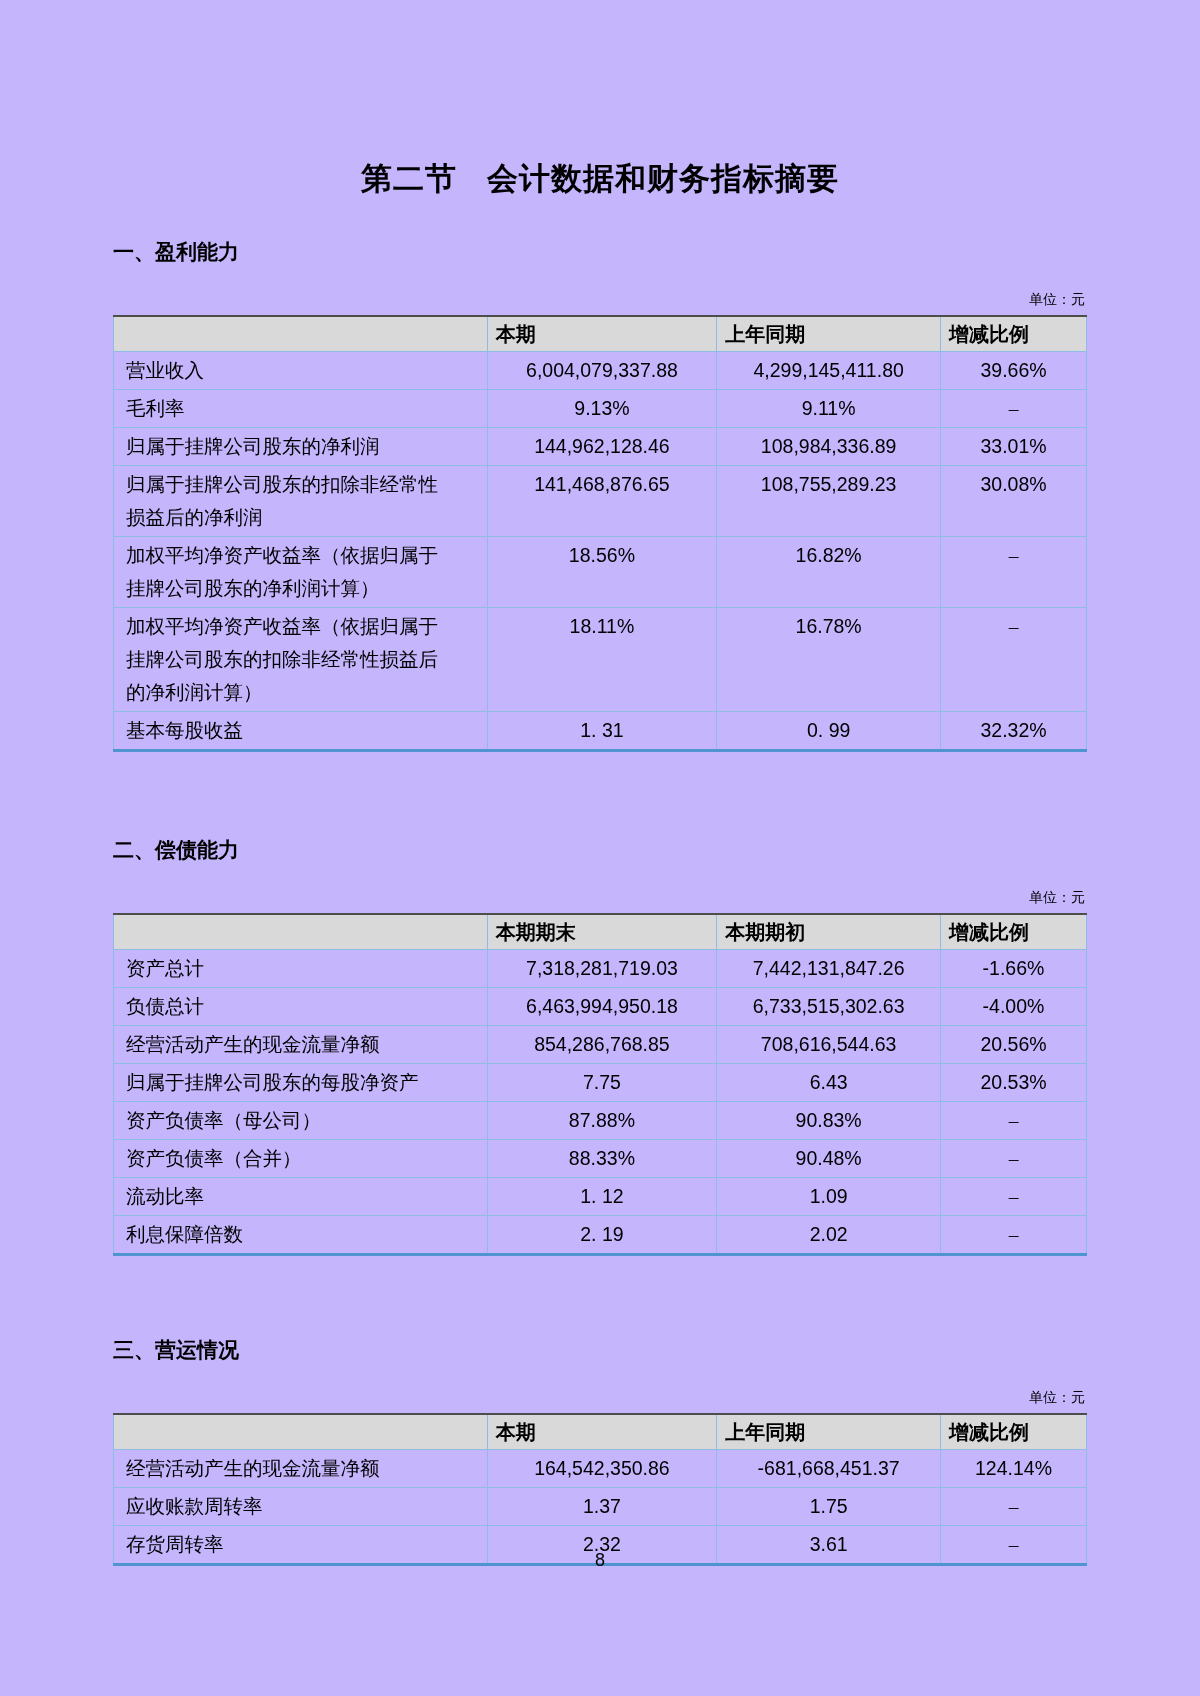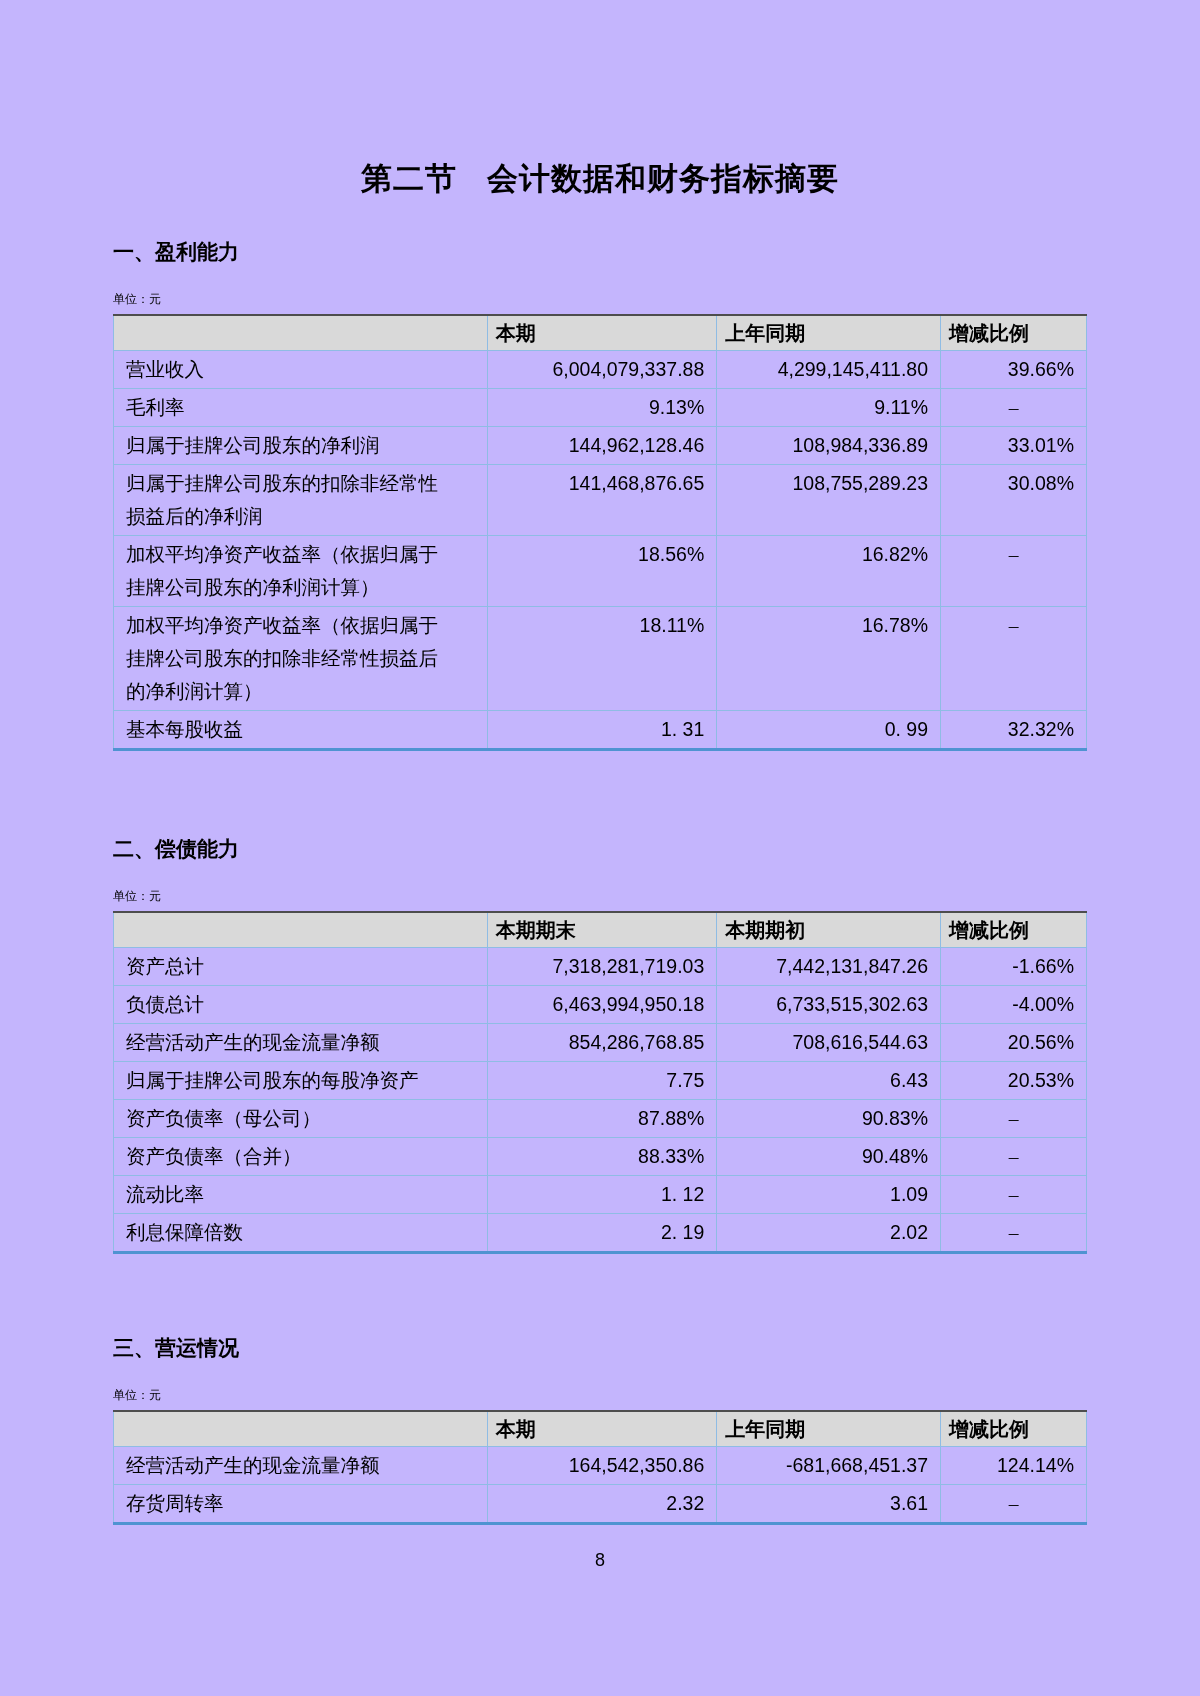--- a/index.html
+++ b/index.html
@@ -39,22 +39,22 @@
   .section-heading .sec-num {
     display: inline-block;
     width: 42px;
     flex: 0 0 42px;
   }
   .heading-gap-1 { margin-top: 42px; }
   .heading-gap-2 { margin-top: 86px; }
   .heading-gap-3 { margin-top: 82px; }
 
   .unit-label {
-    text-align: left;
-    font-size: 12px;
+    text-align: right;
+    font-size: 14px;
     margin: 27px 0 6px 0;
     padding-right: 2px;
   }
 
   table.fin-table {
     width: 100%;
     border-collapse: collapse;
     table-layout: fixed;
     border-top: 2px solid #4d4d4d;
     border-bottom: 3px solid #4f93d1;
@@ -88,21 +88,21 @@
     font-size: 19.5px;
   }
   table.fin-table td:first-child { border-left: none; }
 
   td.cell-label {
     font-size: 20px;
     white-space: pre-line;
     padding-left: 13px;
   }
   td.cell-num {
-    text-align: right;
+    text-align: center;
     font-family: "Liberation Sans", "DejaVu Sans", sans-serif;
     font-size: 19px;
   }
   td.cell-num.dash {
     text-align: center;
     font-family: "Liberation Serif", "DejaVu Serif", serif;
   }
 
   .page-number {
     position: absolute;
@@ -287,20 +287,26 @@
         </tr>
       </thead>
       <tbody>
           <tr>
     <td class="cell-label">经营活动产生的现金流量净额</td>
     <td class="cell-num">164,542,350.86</td>
     <td class="cell-num">-681,668,451.37</td>
     <td class="cell-num">124.14%</td>
   </tr>
           <tr>
+    <td class="cell-label">应收账款周转率</td>
+    <td class="cell-num">1.37</td>
+    <td class="cell-num">1.75</td>
+    <td class="cell-num dash">–</td>
+  </tr>
+          <tr>
     <td class="cell-label">存货周转率</td>
     <td class="cell-num">2.32</td>
     <td class="cell-num">3.61</td>
     <td class="cell-num dash">–</td>
   </tr>
         </tbody>
     </table>
 
   </div>
 

